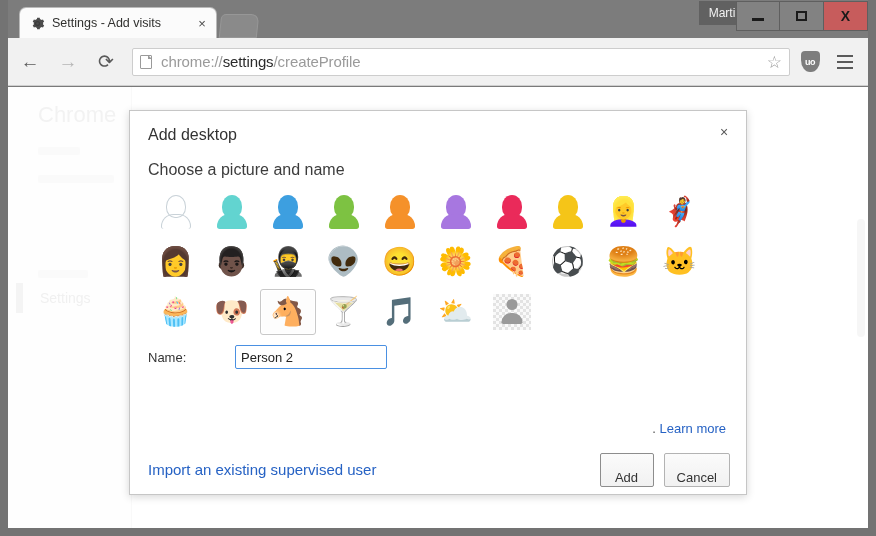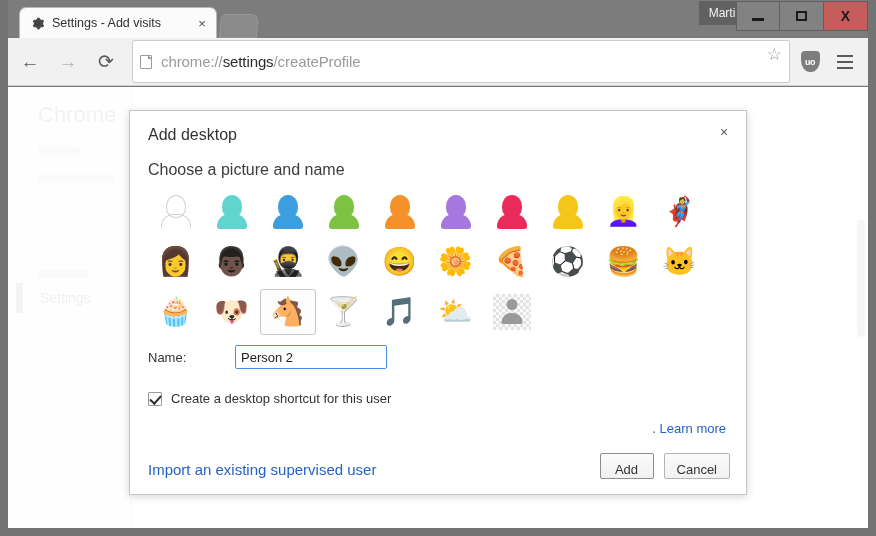--- a/index.html
+++ b/index.html
@@ -112,21 +112,21 @@
     margin-left: 6px;
     display: flex; align-items: center; justify-content: center;
     color: #5a5a5a;
     font-size: 19px;
     cursor: pointer;
     user-select: none;
   }
   .nav-btn.disabled { color: #b5b5b5; }
   .omnibox {
     flex: 1 1 auto;
-    height: 43px;
+    height: 28px;
     margin: 0 8px 0 10px;
     background: #ffffff;
     border: 1px solid #cdcdcd;
     border-radius: 2px;
     display: flex; align-items: center;
     padding: 0 6px 0 7px;
     position: relative;
   }
   .page-icon {
     width: 12px; height: 14px; flex: 0 0 12px;
@@ -389,21 +389,21 @@
     position: absolute; left: 18px; top: 350px;
     font-size: 15px; color: #2662c4;
     cursor: pointer; text-decoration: none;
   }
   .dlg-buttons {
     position: absolute; right: 16px; top: 342px;
     display: flex; gap: 10px;
   }
   .btn {
     min-width: 54px; height: 26px;
-    padding: 8px 12px;
+    padding: 16px 12px;
     background: linear-gradient(#fbfbfb, #f1f1f1);
     border: 1px solid #b3b3b3;
     border-radius: 2px;
     font-size: 13px;
     color: #333;
     font-family: "Liberation Sans", sans-serif;
     cursor: pointer;
   }
   .btn.primary { border-color: #8d8d8d; }
 </style>
@@ -602,24 +602,20 @@
             </div>
           </div>
         </div>
       </div>
 
     <div class="name-row">
       <div class="name-label">Name:</div>
       <input class="name-input" type="text" value="Person 2" style="">
     </div>
 
-    <div class="cb-row one">
-      <div class="cbox checked"></div>
-      <div class="cb-label">Create a desktop shortcut for this user</div>
-    </div>
 
 
     <div class="learn-more">
       <span class="dot">.</span>
       <a href="#">Learn more</a>
     </div>
 
     <a class="import-link" href="#">Import an existing supervised user</a>
 
     <div class="dlg-buttons">

